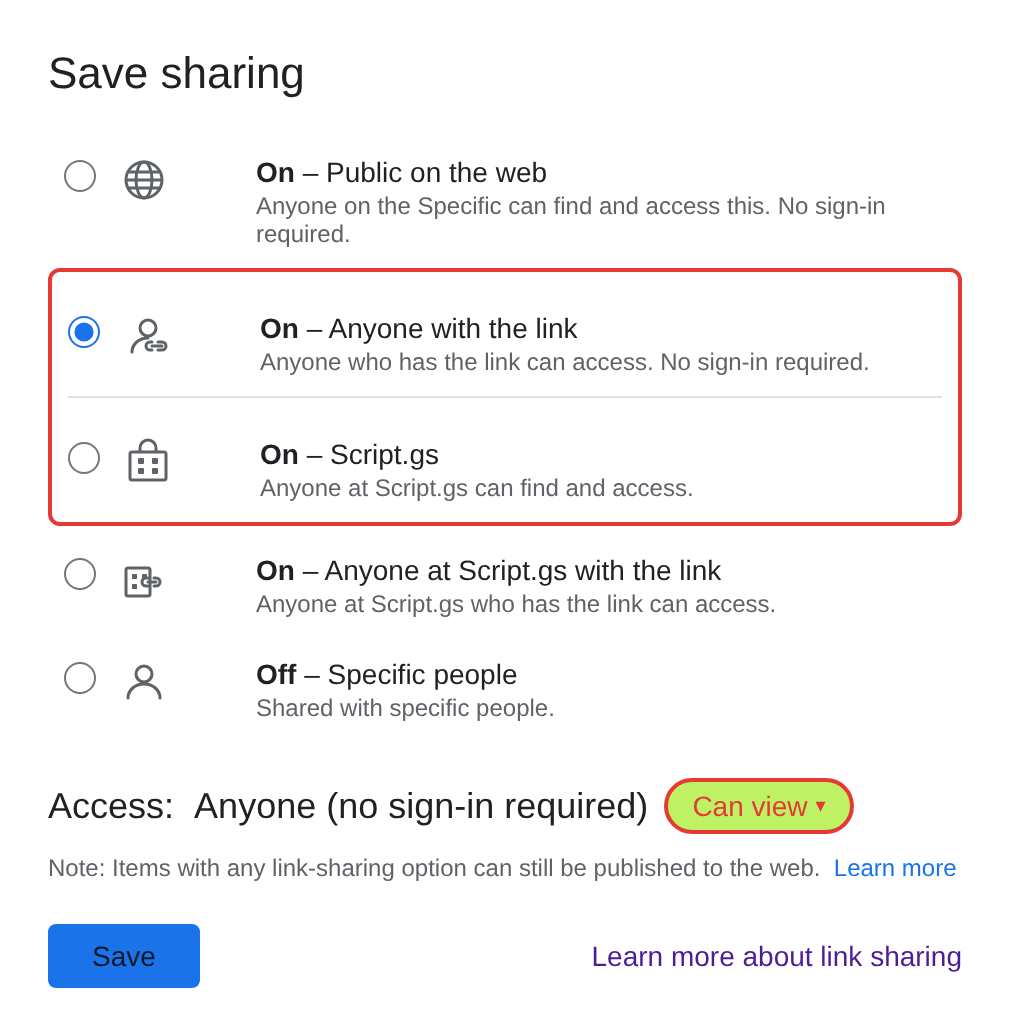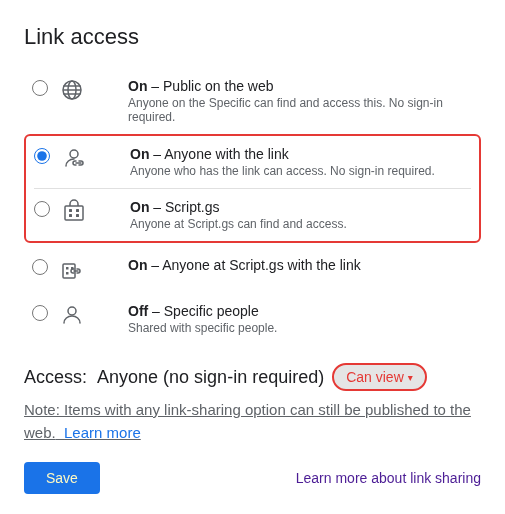--- a/index.html
+++ b/index.html
@@ -32,21 +32,21 @@
       margin-bottom: 8px;
     }
     .option-group-bordered {
       border: 2px solid #e53935;
       border-radius: 6px;
       margin-bottom: 4px;
     }
     .option-item {
       display: flex;
       align-items: flex-start;
-      padding: 10px 12px 10px 8px;
+      padding: 20px 12px 10px 8px;
       gap: 10px;
     }
     .option-item.normal {
       padding: 10px 12px 10px 8px;
     }
     .radio-wrapper {
       margin-top: 2px;
       flex-shrink: 0;
     }
     input[type="radio"] {
@@ -97,54 +97,53 @@
     .access-label {
       font-size: 18px;
       color: #202124;
     }
     .can-view-btn {
       border: 2px solid #e53935;
       border-radius: 20px;
       padding: 4px 12px;
       font-size: 14px;
       color: #e53935;
-      background: #e5e5e5;
+      background: #bef264;
       cursor: pointer;
       display: flex;
       align-items: center;
       gap: 4px;
       font-weight: 500;
     }
     .can-view-btn .arrow {
       font-size: 10px;
     }
     .note-row {
-      font-size: 15px;
+      font-size: 12px;
       color: #5f6368;
       margin-bottom: 18px;
       line-height: 1.5;
-      text-decoration: underline;
     }
     .note-row a {
       color: #1a73e8;
       text-decoration: none;
     }
     .footer-row {
       display: flex;
       align-items: center;
       justify-content: space-between;
       margin-top: auto;
     }
     .footer-left {
       display: flex;
       gap: 10px;
     }
     .btn-save {
       background: #1a73e8;
-      color: #fef9c3;
+      color: #0f172a;
       border: none;
       border-radius: 4px;
       padding: 8px 22px;
       font-size: 14px;
       cursor: pointer;
       font-weight: 500;
     }
     .btn-cancel {
       background: #fff;
       color: #5f6368;
@@ -161,21 +160,21 @@
       text-decoration: none;
       cursor: pointer;
     }
     
     svg { display: block; }
   </style>
 </head>
 <body>
 
 <div class="dialog">
-  <div class="title">Link access</div>
+  <div class="title">Save sharing</div>
 
   <div class="options-list">
 
     <div class="option-item normal">
       <div class="radio-wrapper">
         <input type="radio" name="sharing" id="opt-public" style="">
       </div>
       <div class="icon-wrapper">
         <svg width="24" height="24" viewBox="0 0 24 24" fill="none" xmlns="http://www.w3.org/2000/svg">
           <circle cx="12" cy="12" r="9" stroke="#5f6368" stroke-width="1.5"></circle>
@@ -252,20 +251,21 @@
           <rect x="6" y="15" width="2.5" height="2.5" rx="0.3" fill="#5f6368"></rect>
           <path d="M17 12h1a2 2 0 010 4h-1" stroke="#5f6368" stroke-width="1.5" stroke-linecap="round"></path>
           <path d="M14 14h4" stroke="#5f6368" stroke-width="1.5" stroke-linecap="round"></path>
           <path d="M14 12h-1a2 2 0 000 4h1" stroke="#5f6368" stroke-width="1.5" stroke-linecap="round"></path>
         </svg>
       </div>
       <div class="option-text">
         <span class="option-label">
           <strong>On</strong> – Anyone at Script.gs with the link
         </span>
+        <span class="option-desc">Anyone at Script.gs who has the link can access.</span>
       </div>
     </div>
 
     <div class="option-item normal">
       <div class="radio-wrapper">
         <input type="radio" name="sharing" id="opt-specific" style="">
       </div>
       <div class="icon-wrapper">
         <svg width="24" height="24" viewBox="0 0 24 24" fill="none" xmlns="http://www.w3.org/2000/svg">
           <circle cx="12" cy="8" r="4" stroke="#5f6368" stroke-width="1.5"></circle>

